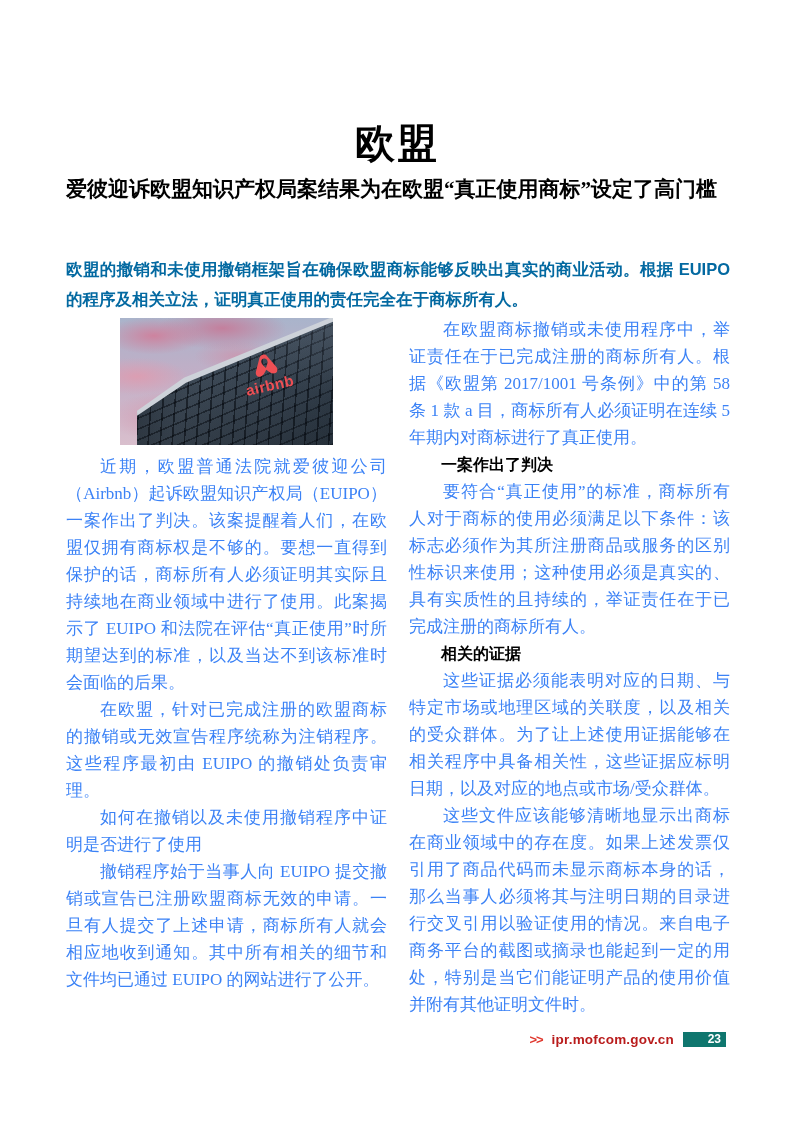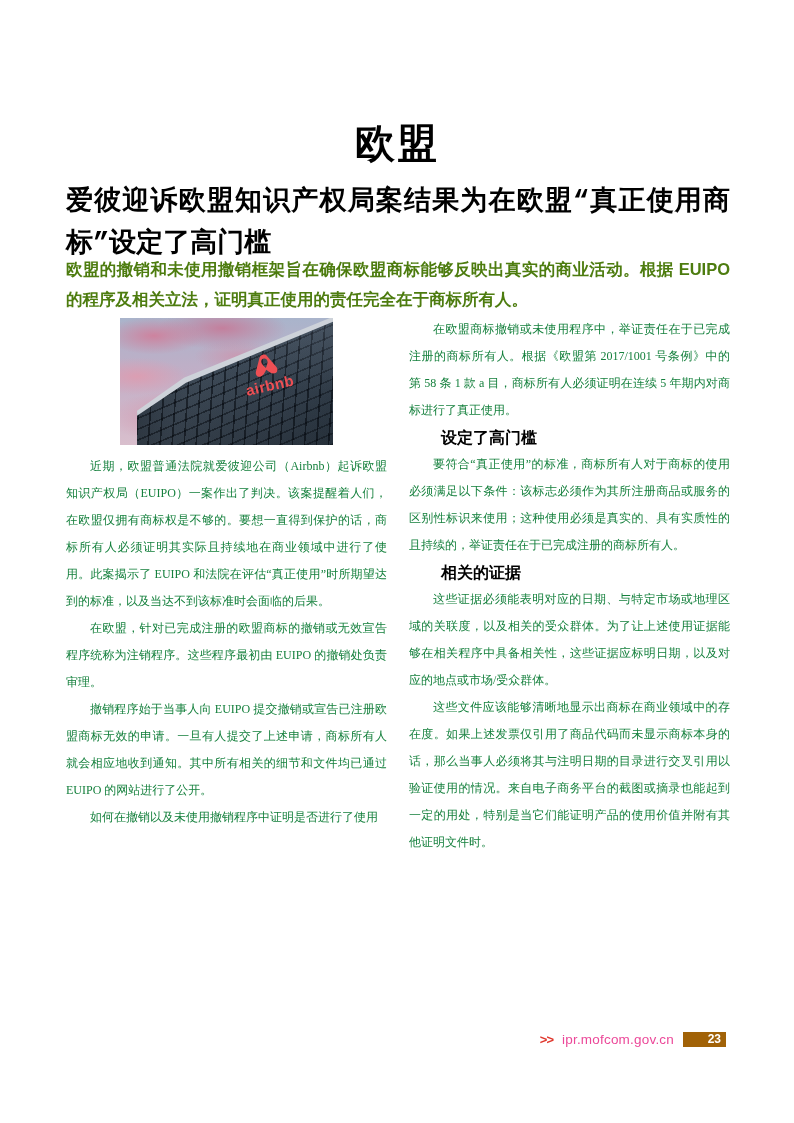--- a/index.html
+++ b/index.html
@@ -14,43 +14,43 @@
 
   .page-title {
     position:absolute; top:116px; left:0; width:794px;
     text-align:center;
     font-family:"Liberation Sans","DejaVu Sans",sans-serif;
     font-size:40px; font-weight:700; color:#000;
     letter-spacing:2px;
   }
 
   .headline {
-    position:absolute; top:181px; left:66px; width:664px;
-    font-family:Liberation Mono, monospace;
-    font-size:27px; line-height:42px; font-weight:700; color:#000;
+    position:absolute; top:168px; left:66px; width:664px;
+    font-family:Liberation Serif, serif;
+    font-size:21px; line-height:42px; font-weight:700; color:#000;
     text-align:justify;
   }
 
   .lead {
     position:absolute; top:254px; left:66px; width:664px;
     font-family:"Liberation Sans","DejaVu Sans",sans-serif;
-    font-size:16.5px; line-height:30px; font-weight:700; color:#4d7c0f;
+    font-size:16.5px; line-height:30px; font-weight:700; color:#0369a1;
     text-align:justify;
   }
 
   .columns {
     position:absolute; top:316px; left:66px; width:664px;
     display:flex; gap:22px;
   }
   .col { width:321px; }
 
   .col p, .col h3 {
-    font-size:12px; line-height:27px;
+    font-size:17px; line-height:27px;
     text-align:justify; text-indent:2em;
-    margin:0; color:#15803d;
+    margin:0; color:#3b82f6;
   }
   .col h3 {
     font-family:"Liberation Sans","DejaVu Sans",sans-serif;
     font-weight:700; font-size:16px; color:#000;
   }
 
   
   .photo {
     position:relative; width:213px; height:127px;
     margin:2px auto 8px auto; overflow:hidden;
@@ -96,23 +96,23 @@
   
   .footer {
     position:absolute; top:1032px; right:68px;
     display:flex; align-items:center; gap:9px;
     font-family:"Liberation Sans","DejaVu Sans",sans-serif;
   }
   .chevrons {
     color:#e0372d; font-weight:700; font-size:13px;
     letter-spacing:-1px;
   }
-  .site-url { font-weight:400; font-size:13.5px; color:#ec4899; letter-spacing:.2px; }
+  .site-url { font-weight:700; font-size:13.5px; color:#b91c1c; letter-spacing:.2px; }
   .page-badge {
-    background:#a16207; color:#fff;
+    background:#0f766e; color:#fff;
     width:43px; height:15px;
     font-weight:700; font-size:12px; line-height:15px;
     text-align:right; padding-right:5px;
   }
 </style>
 </head>
 <body>
 
 <h1 class="page-title">欧盟</h1>
 
@@ -131,27 +131,27 @@
       <div class="airbnb-logo">
         <svg width="26" height="24" viewBox="0 0 24 22">
           <path fill="#ee4f54" fill-rule="evenodd" d="M5.3 21.2c-2.9 0-4.3-2.8-2.9-5.6L8.2 4.5C9 2.9 10.3 2 12 2s3 .9 3.8 2.5l5.8 11.1c1.4 2.8 0 5.6-2.9 5.6-2.3 0-4.3-1.8-6.7-4.9-2.4 3.1-4.4 4.9-6.7 4.9zM12 14.6c2-2.9 2.9-4.7 2.9-6.1 0-1.7-1.2-2.9-2.9-2.9S9.1 6.8 9.1 8.5c0 1.4.9 3.2 2.9 6.1z"></path>
         </svg>
         <div class="logo-word">airbnb</div>
       </div>
     </div>
 
     <p>近期，欧盟普通法院就爱彼迎公司（Airbnb）起诉欧盟知识产权局（EUIPO）一案作出了判决。该案提醒着人们，在欧盟仅拥有商标权是不够的。要想一直得到保护的话，商标所有人必须证明其实际且持续地在商业领域中进行了使用。此案揭示了 EUIPO 和法院在评估“真正使用”时所期望达到的标准，以及当达不到该标准时会面临的后果。</p>
     <p>在欧盟，针对已完成注册的欧盟商标的撤销或无效宣告程序统称为注销程序。这些程序最初由 EUIPO 的撤销处负责审理。</p>
+    <p>如何在撤销以及未使用撤销程序中证明是否进行了使用</p>
     <p>撤销程序始于当事人向 EUIPO 提交撤销或宣告已注册欧盟商标无效的申请。一旦有人提交了上述申请，商标所有人就会相应地收到通知。其中所有相关的细节和文件均已通过 EUIPO 的网站进行了公开。</p>
-    <p>如何在撤销以及未使用撤销程序中证明是否进行了使用</p>
   </div>
 
   <div class="col">
     <p>在欧盟商标撤销或未使用程序中，举证责任在于已完成注册的商标所有人。根据《欧盟第 2017/1001 号条例》中的第 58 条 1 款 a 目，商标所有人必须证明在连续 5 年期内对商标进行了真正使用。</p>
-    <h3>设定了高门槛</h3>
+    <h3>一案作出了判决</h3>
     <p>要符合“真正使用”的标准，商标所有人对于商标的使用必须满足以下条件：该标志必须作为其所注册商品或服务的区别性标识来使用；这种使用必须是真实的、具有实质性的且持续的，举证责任在于已完成注册的商标所有人。</p>
     <h3>相关的证据</h3>
     <p>这些证据必须能表明对应的日期、与特定市场或地理区域的关联度，以及相关的受众群体。为了让上述使用证据能够在相关程序中具备相关性，这些证据应标明日期，以及对应的地点或市场/受众群体。</p>
     <p>这些文件应该能够清晰地显示出商标在商业领域中的存在度。如果上述发票仅引用了商品代码而未显示商标本身的话，那么当事人必须将其与注明日期的目录进行交叉引用以验证使用的情况。来自电子商务平台的截图或摘录也能起到一定的用处，特别是当它们能证明产品的使用价值并附有其他证明文件时。</p>
   </div>
 
 </div>
 
 <div class="footer">
   <span class="chevrons">&gt;&gt;</span>

